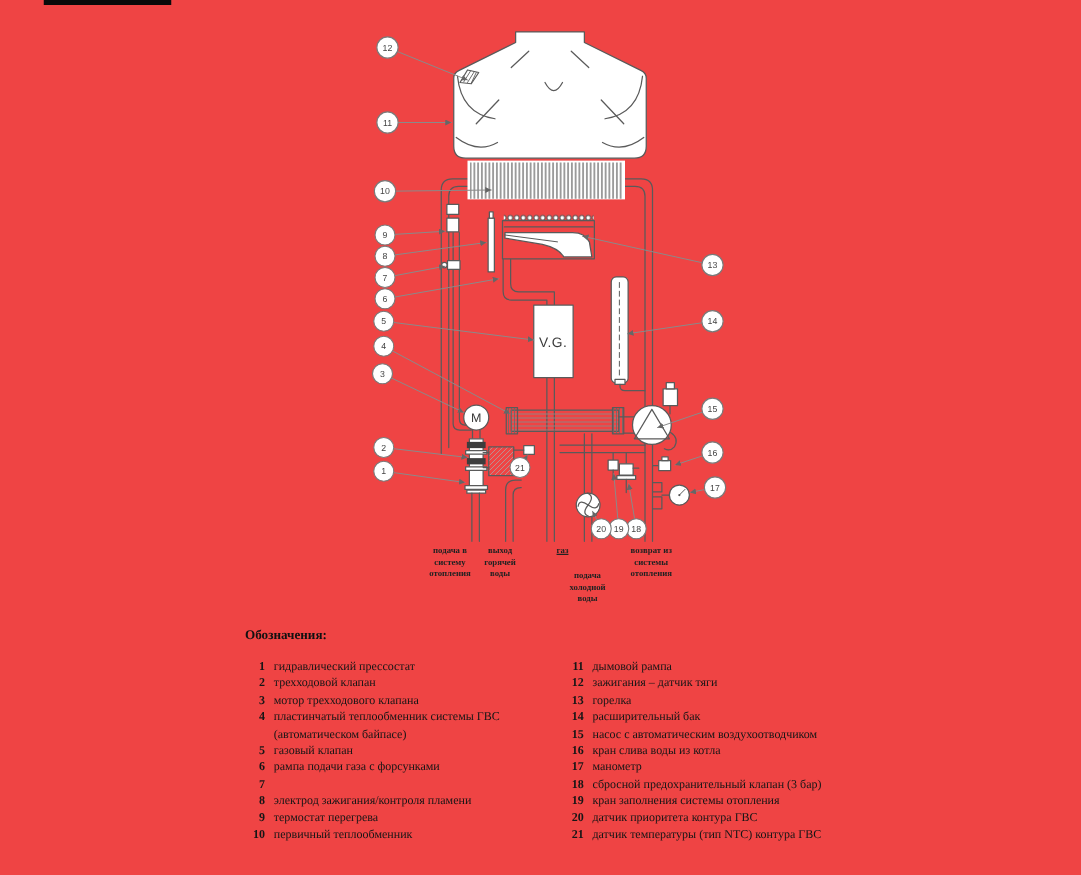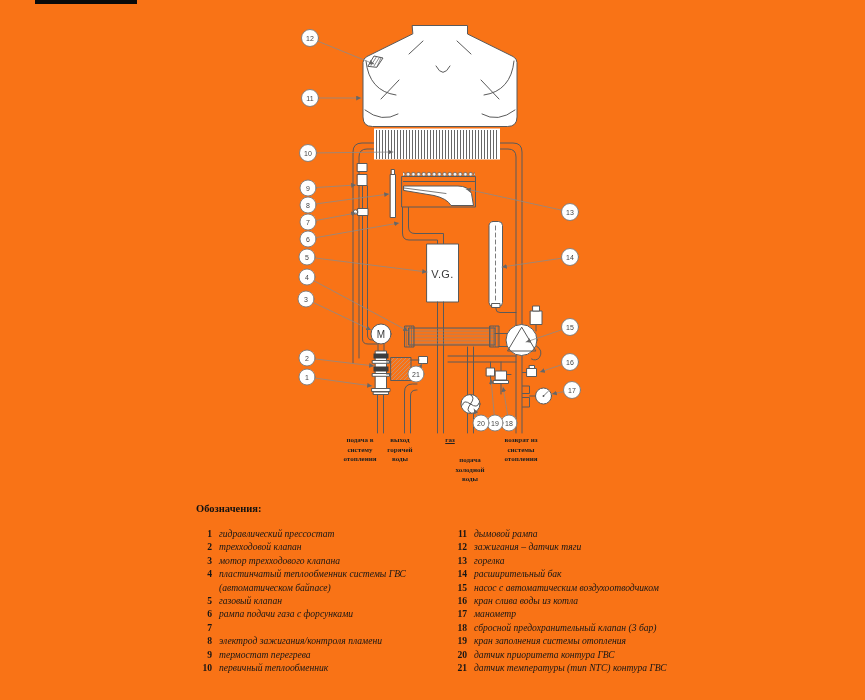--- a/index.html
+++ b/index.html
@@ -1,32 +1,32 @@
 <!DOCTYPE html>
 <html><head>
 <meta charset="utf-8">
 <style>
   html,body{margin:0;padding:0;background:#fff;}
-  .screen{position:relative;width:865px;height:700px;background:#f97316;overflow:hidden;
+  .screen{position:relative;width:865px;height:700px;background:#ef4444;overflow:hidden;
           font-family:"Liberation Serif","DejaVu Serif",serif;color:#141414;}
   .topbar{position:absolute;left:35px;top:0;width:102px;height:4px;background:#0a0a0a;}
   .diagram-svg{position:absolute;left:0;top:0;}
   svg text{font-family:"Liberation Sans","DejaVu Sans",sans-serif;fill:#333;stroke:none;}
   svg text.co{font-size:7px;text-anchor:middle;fill:#444;}
   svg text.vg{font-size:11px;letter-spacing:0.4px;text-anchor:middle;fill:#3a3a3a;}
   svg text.m{font-size:10px;text-anchor:middle;fill:#3a3a3a;}
   .pipe-label{position:absolute;top:436px;font-size:7px;line-height:9.5px;font-weight:bold;
               text-align:center;white-space:pre-line;color:#222;}
   .legend-title{position:absolute;left:196px;top:503px;font-size:10.5px;font-weight:bold;color:#111;}
   .lcol{position:absolute;top:527px;font-size:9.6px;line-height:13.4px;color:#161616;}
   .lcol-left{left:190px;width:280px;}
   .lcol-right{left:445px;width:280px;}
   .lrow{display:flex;}
   .lnum{width:22px;flex:none;text-align:right;padding-right:7px;font-weight:bold;}
-  .ltxt{white-space:pre-line;font-style:italic;}
+  .ltxt{white-space:pre-line;}
 </style>
 </head>
 <body>
 
 <div class="screen">
 
   <div class="topbar"></div>
 
   <svg class="diagram-svg" width="865" height="470" viewBox="0 0 865 470">
     <defs>

